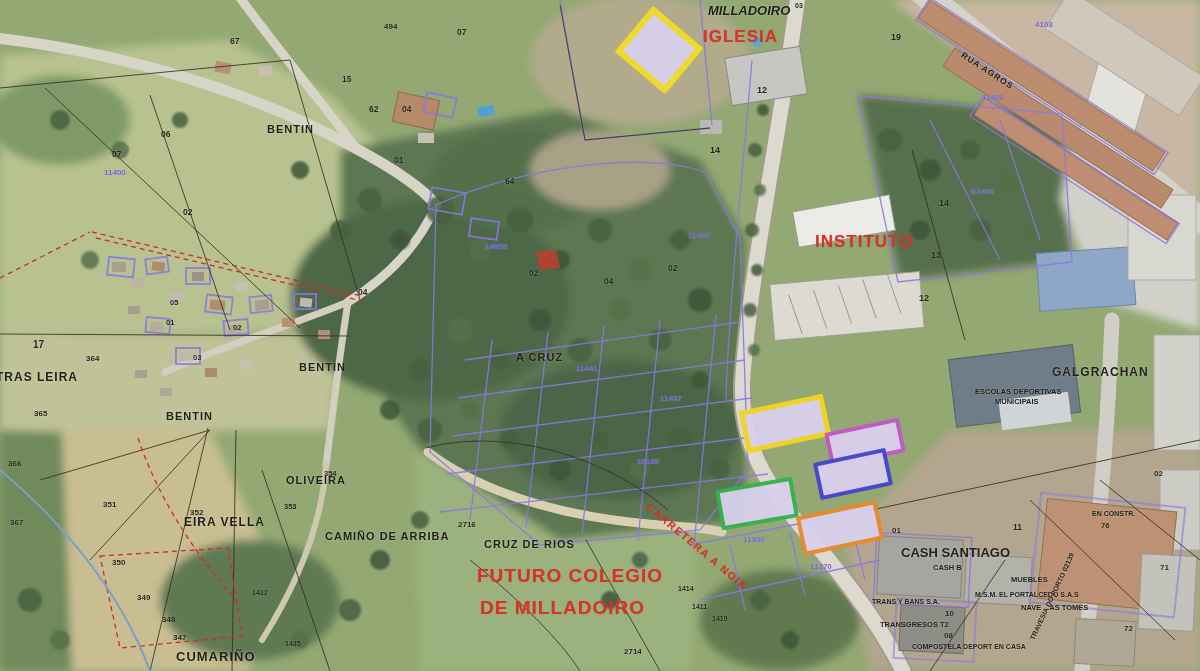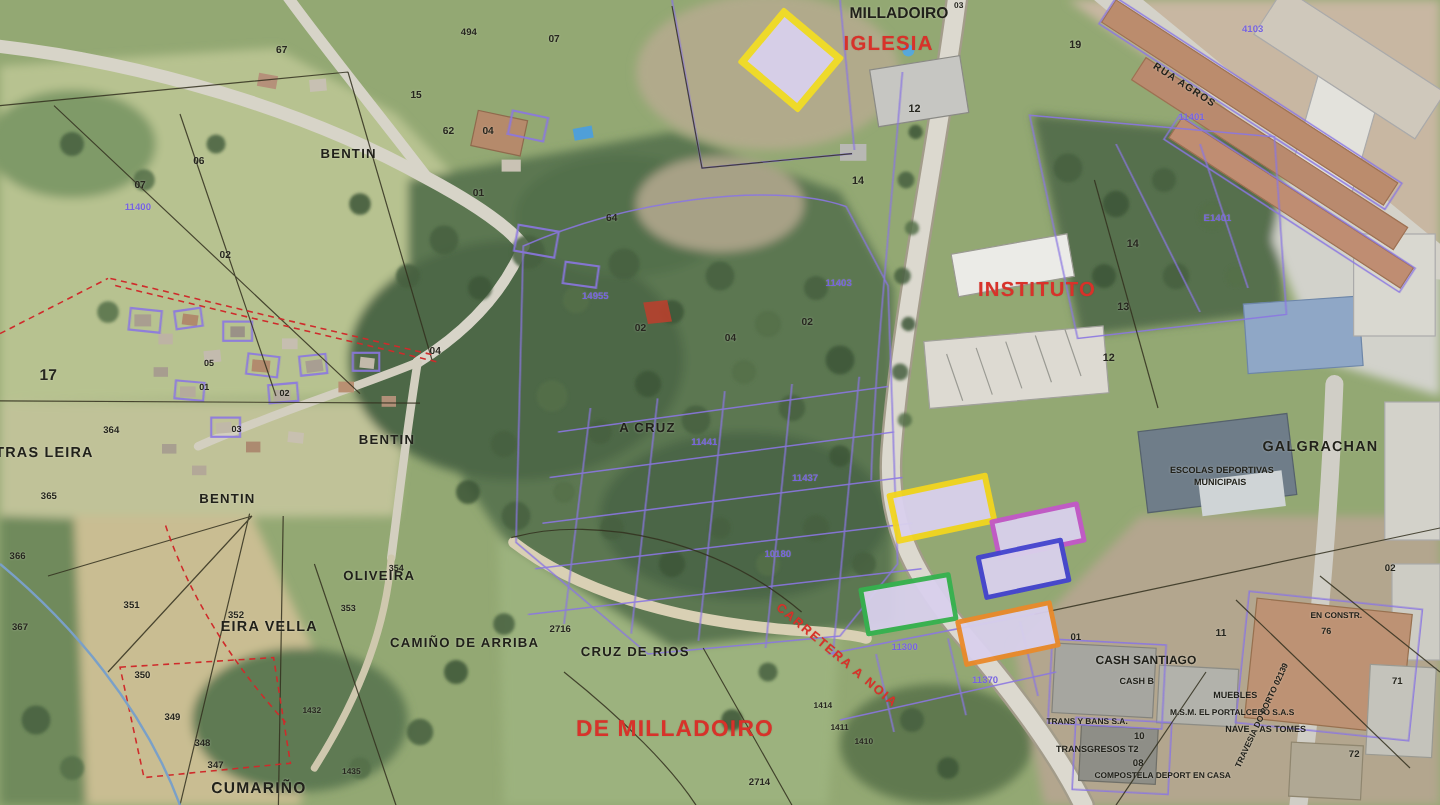--- a/index.html
+++ b/index.html
@@ -223,52 +223,53 @@
   <path d="M 0,470 C 60,520 120,590 150,671" fill="none" stroke="#7aa0c8" stroke-width="2"></path>
 </svg>
 <div class="parcel" style="left: 626px; top: 20px; width: 54px; height: 48px; border-width: 6px; border-color: rgb(242, 221, 37); background: rgb(217, 208, 236); opacity: 0.95; transform: rotate(40deg);"></div>
     <div class="parcel" style="left: 742px; top: 402px; width: 76px; height: 33px; border-width: 5px; border-color: rgb(242, 213, 31); background: rgb(217, 208, 236); opacity: 0.95; transform: rotate(-12deg);"></div>
     <div class="parcel" style="left: 827px; top: 425px; width: 68px; height: 27px; border-width: 4px; border-color: rgb(194, 87, 201); background: rgb(217, 208, 236); opacity: 0.95; transform: rotate(-12deg);"></div>
     <div class="parcel" style="left: 816px; top: 455px; width: 66px; height: 30px; border-width: 4px; border-color: rgb(67, 67, 207); background: rgb(217, 208, 236); opacity: 0.95; transform: rotate(-12deg);"></div>
     <div class="parcel" style="left: 718px; top: 483px; width: 70px; height: 33px; border-width: 4px; border-color: rgb(53, 177, 79); background: rgb(217, 208, 236); opacity: 0.95; transform: rotate(-10deg);"></div>
     <div class="parcel" style="left: 799px; top: 508px; width: 74px; height: 32px; border-width: 4px; border-color: rgb(233, 138, 43); background: rgb(217, 208, 236); opacity: 0.95; transform: rotate(-12deg);"></div>
     <div class="lbl red" style="left: 703px; top: 28px; font-size: 17px; letter-spacing: 1px;">IGLESIA</div>
     <div class="lbl red" style="left: 815px; top: 233px; font-size: 17px; letter-spacing: 1px;">INSTITUTO</div>
+    <div class="lbl red" style="left: 477px; top: 566px; font-size: 19px; letter-spacing: 1px;">FUTURO COLEGIO</div>
     <div class="lbl red" style="left: 480px; top: 598px; font-size: 19px; letter-spacing: 1px;">DE MILLADOIRO</div>
     <div class="lbl red" style="left: 648px; top: 500px; font-size: 10.5px; letter-spacing: 1.5px; transform: rotate(40deg); transform-origin: left center;">CARRETERA A NOIA</div>
-    <div class="lbl black" style="left: 708px; top: 4px; font-size: 13px;">MILLADOIRO</div>
+    <div class="lbl black" style="left: 708px; top: 4px; font-size: 13px; font-style: italic;">MILLADOIRO</div>
     <div class="lbl black" style="left: 795px; top: 2px; font-size: 7px;">03</div>
     <div class="lbl black" style="left: 267px; top: 124px; font-size: 11px; letter-spacing: 1px;">BENTIN</div>
     <div class="lbl black" style="left: 299px; top: 362px; font-size: 11px; letter-spacing: 1px;">BENTIN</div>
     <div class="lbl black" style="left: 166px; top: 411px; font-size: 11px; letter-spacing: 1px;">BENTIN</div>
     <div class="lbl black" style="left: -4px; top: 371px; font-size: 12px; letter-spacing: 1px;">TRAS LEIRA</div>
     <div class="lbl black" style="left: 184px; top: 516px; font-size: 12px; letter-spacing: 1px;">EIRA VELLA</div>
     <div class="lbl black" style="left: 286px; top: 475px; font-size: 11px; letter-spacing: 1px;">OLIVEIRA</div>
     <div class="lbl black" style="left: 325px; top: 531px; font-size: 11px; letter-spacing: 1px; text-align: center;">CAMIÑO DE ARRIBA</div>
     <div class="lbl black" style="left: 484px; top: 539px; font-size: 11px; letter-spacing: 1px;">CRUZ DE RIOS</div>
     <div class="lbl black" style="left: 516px; top: 352px; font-size: 11px; letter-spacing: 1px; text-align: right;">A CRUZ</div>
     <div class="lbl black" style="left: 1052px; top: 366px; font-size: 12px; letter-spacing: 1px;">GALGRACHAN</div>
     <div class="lbl black" style="left: 975px; top: 388px; font-size: 7.5px;">ESCOLAS DEPORTIVAS</div>
     <div class="lbl black" style="left: 995px; top: 398px; font-size: 7.5px;">MUNICIPAIS</div>
     <div class="lbl black" style="left: 176px; top: 650px; font-size: 13px; letter-spacing: 1px;">CUMARIÑO</div>
-    <div class="lbl black" style="left: 901px; top: 546px; font-size: 10px; margin-left: 12px;">CASH SANTIAGO</div>
+    <div class="lbl black" style="left: 901px; top: 546px; font-size: 13px;">CASH SANTIAGO</div>
     <div class="lbl black" style="left: 933px; top: 564px; font-size: 7.5px;">CASH B</div>
     <div class="lbl black" style="left: 1011px; top: 576px; font-size: 7.5px;">MUEBLES</div>
     <div class="lbl black" style="left: 975px; top: 591px; font-size: 7px;">M.S.M. EL PORTALCEDO S.A.S</div>
     <div class="lbl black" style="left: 985px; top: 604px; font-size: 7.5px; padding-left: 36px;">NAVE    AS TOMES</div>
     <div class="lbl black" style="left: 872px; top: 598px; font-size: 7px;">TRANS Y BANS S.A.</div>
     <div class="lbl black" style="left: 880px; top: 621px; font-size: 7.5px;">TRANSGRESOS T2</div>
     <div class="lbl black" style="left: 912px; top: 643px; font-size: 7px;">COMPOSTELA DEPORT EN CASA</div>
     <div class="lbl black" style="left: 1032px; top: 636px; font-size: 7px; transform: rotate(-65deg); transform-origin: left center;">TRAVESIA DO PORTO 02139</div>
     <div class="lbl black" style="left: 1092px; top: 510px; font-size: 7px;">EN CONSTR.</div>
     <div class="lbl num" style="left: 1101px; top: 522px; font-size: 7.5px;">76</div>
     <div class="lbl black" style="left: 962px; top: 50px; font-size: 8.5px; letter-spacing: 1px; transform: rotate(33deg); transform-origin: left center;">RUA AGROS</div>
     <div class="lbl num" style="left: 394px; top: 156px; font-size: 8.5px;">01</div>
     <div class="lbl num" style="left: 183px; top: 208px; font-size: 8.5px;">02</div>
-    <div class="lbl num" style="left: 33px; top: 306px; font-size: 13px;">17</div>
+    <div class="lbl num" style="left: 33px; top: 340px; font-size: 10px;">17</div>
     <div class="lbl num" style="left: 112px; top: 150px; font-size: 8.5px;">07</div>
     <div class="lbl num" style="left: 161px; top: 130px; font-size: 8.5px;">06</div>
     <div class="lbl num" style="left: 230px; top: 37px; font-size: 8.5px;">67</div>
     <div class="lbl num" style="left: 384px; top: 23px; font-size: 8px;">494</div>
     <div class="lbl num" style="left: 457px; top: 28px; font-size: 8.5px;">07</div>
     <div class="lbl num" style="left: 342px; top: 75px; font-size: 8.5px;">15</div>
     <div class="lbl num" style="left: 369px; top: 105px; font-size: 8.5px;">62</div>
     <div class="lbl num" style="left: 402px; top: 105px; font-size: 8.5px;">04</div>
     <div class="lbl num" style="left: 505px; top: 177px; font-size: 8.5px;">64</div>
     <div class="lbl num" style="left: 358px; top: 288px; font-size: 8.5px;">04</div>
@@ -312,16 +313,16 @@
     <div class="lbl num" style="left: 1160px; top: 564px; font-size: 8px;">71</div>
     <div class="lbl num" style="left: 1154px; top: 470px; font-size: 8px;">02</div>
     <div class="lbl purple" style="left: 104px; top: 169px; font-size: 8px;">11400</div>
     <div class="lbl purple" style="left: 485px; top: 243px; font-size: 8px;">14955</div>
     <div class="lbl purple" style="left: 648px; top: 232px; font-size: 8px; margin-left: 40px;">11403</div>
     <div class="lbl purple" style="left: 576px; top: 365px; font-size: 8px;">11441</div>
     <div class="lbl purple" style="left: 660px; top: 395px; font-size: 8px;">11437</div>
     <div class="lbl purple" style="left: 637px; top: 458px; font-size: 8px;">10180</div>
     <div class="lbl purple" style="left: 743px; top: 536px; font-size: 8px;">11300</div>
     <div class="lbl purple" style="left: 810px; top: 563px; font-size: 8px;">11370</div>
-    <div class="lbl purple" style="left: 971px; top: 178px; font-size: 8px; margin-left: 32px;">E1401</div>
+    <div class="lbl purple" style="left: 971px; top: 188px; font-size: 8px;">E1401</div>
     <div class="lbl purple" style="left: 982px; top: 94px; font-size: 8px;">11401</div>
     <div class="lbl purple" style="left: 1035px; top: 21px; font-size: 8px;">4103</div>
   </div>
 
 </body></html>

